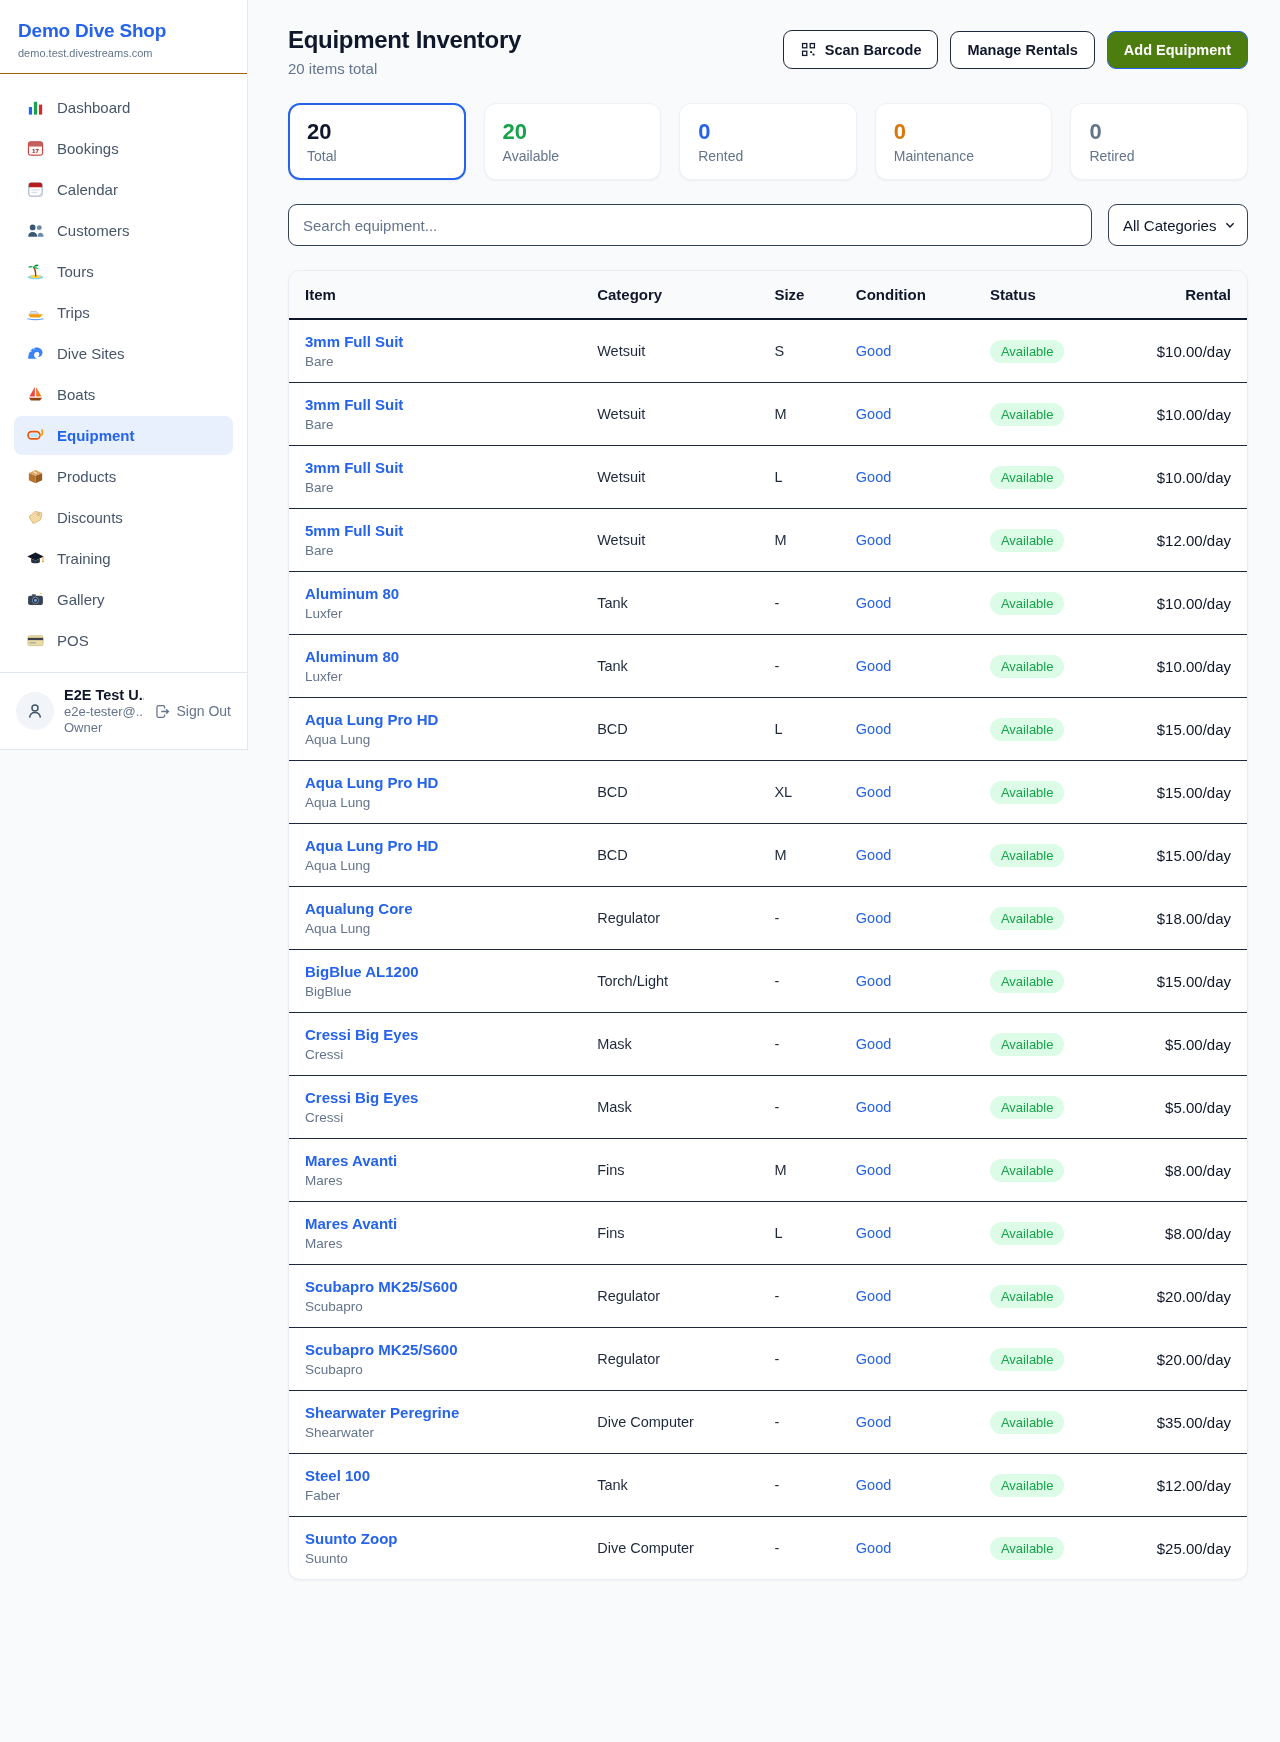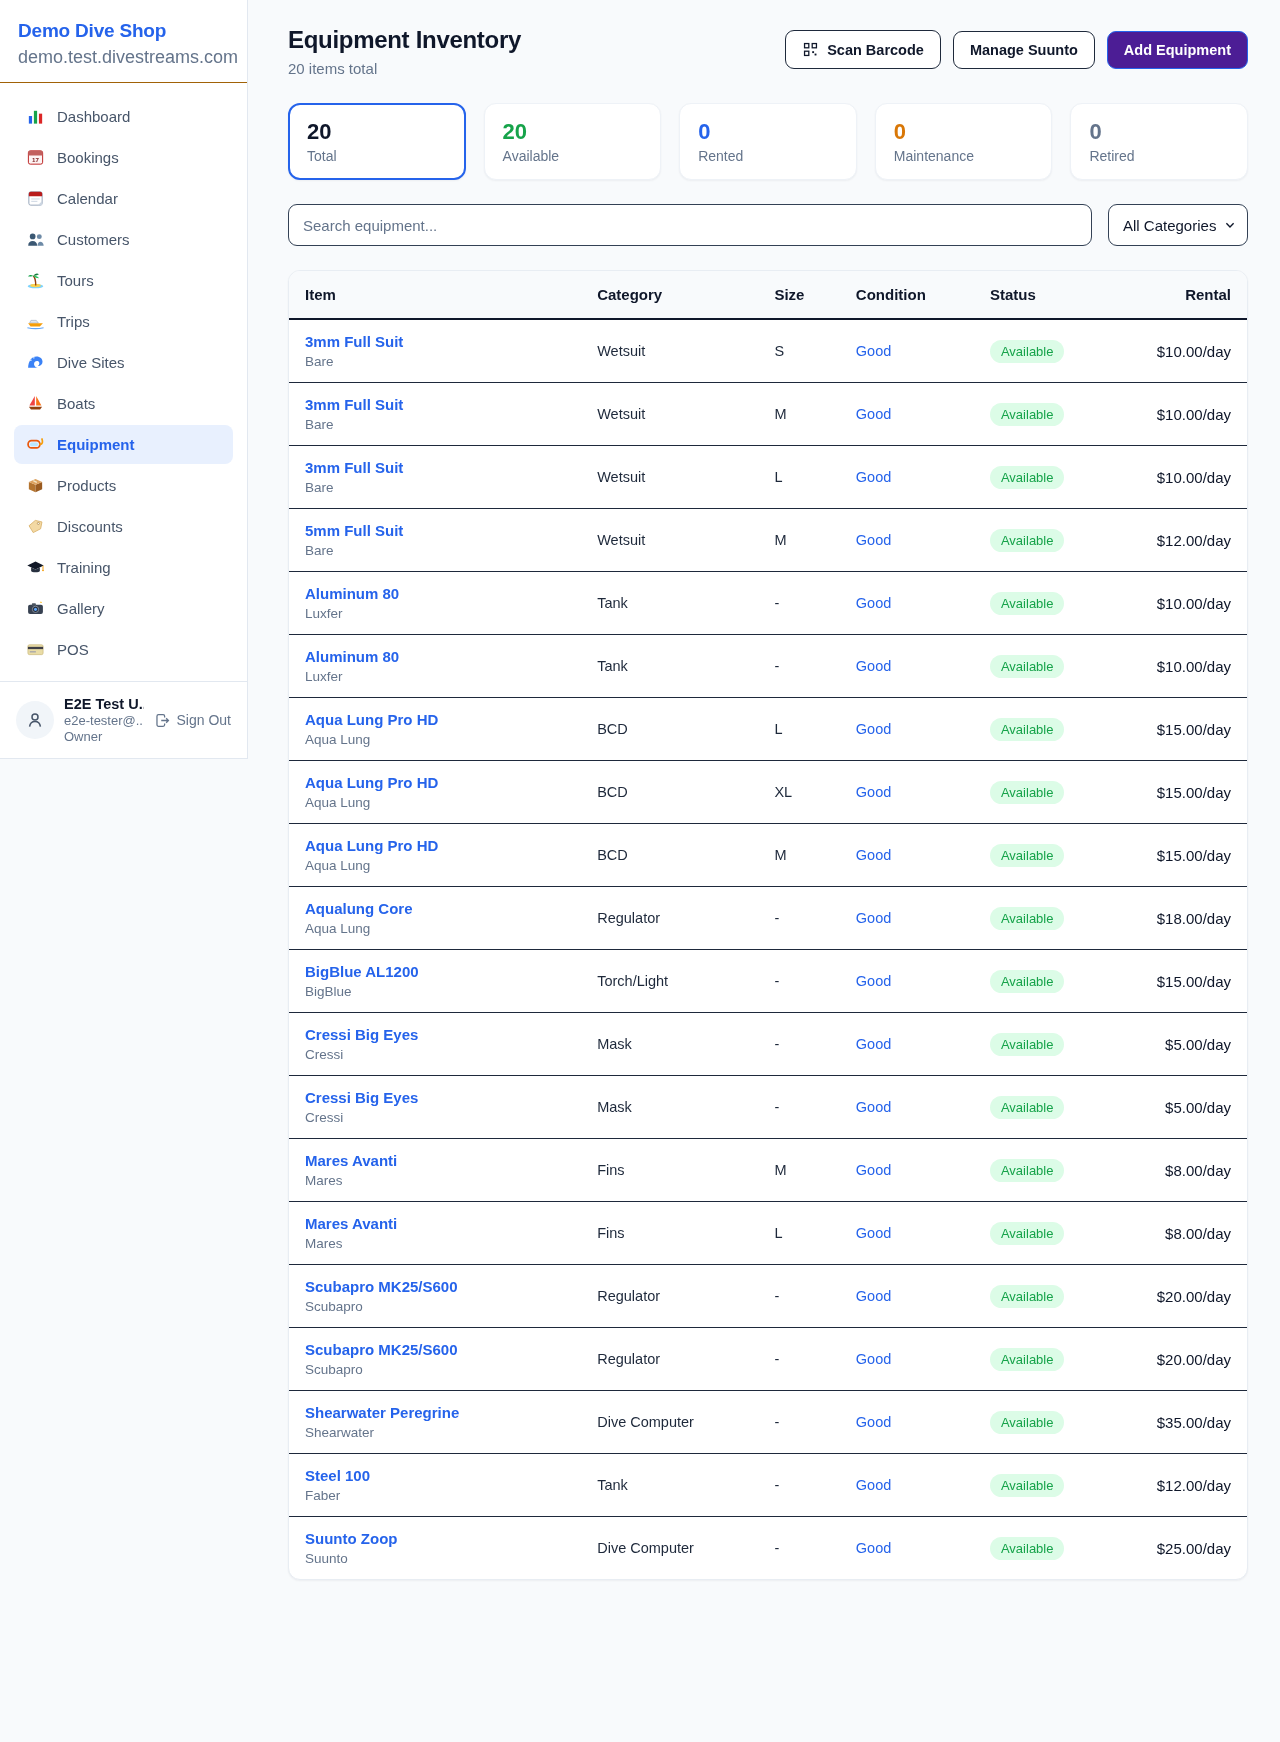--- a/index.html
+++ b/index.html
@@ -3,21 +3,21 @@
 <meta charset="utf-8">
 <style>
   * { margin:0; padding:0; box-sizing:border-box; }
   html,body { background:#f8fafc; font-family:"Liberation Sans", sans-serif; color:#0f172a; }
   body { width:1280px; min-height:1742px; display:flex; align-items:flex-start; }
 
   
   .sidebar { width:248px; background:#fff; border-right:1px solid #e2e8f0; border-bottom:1px solid #e2e8f0; flex-shrink:0; }
   .brand { padding:20px 18px 14px 18px; border-bottom:1px solid #a16207; }
   .brand-name { color:#2563eb; font-size:19px; font-weight:800; letter-spacing:-0.2px; }
-  .brand-domain { color:#64748b; font-size:18px; margin-top:5px; }
+  .brand-domain { color:#64748b; font-size:11px; margin-top:5px; }
   .nav { padding:14px 14px 10px 14px; }
   .nav-item { display:flex; align-items:center; gap:12px; padding:10px 12px; border-radius:8px; margin-bottom:2px; cursor:pointer; text-decoration:none; }
   .nav-item .nav-label { color:#475569; font-size:15px; }
   .nav-item.active { background:#e8f0fe; }
   .nav-item.active .nav-label { color:#2563eb; font-weight:600; }
   .nav-ic { width:19px; height:19px; flex-shrink:0; }
   .user-box { border-top:1px solid #e2e8f0; padding:14px 16px; display:flex; align-items:center; gap:10px; }
   .avatar { width:38px; height:38px; border-radius:50%; background:#f1f5f9; display:flex; align-items:center; justify-content:center; flex-shrink:0; }
   .avatar svg { width:20px; height:20px; }
   .user-meta { min-width:0; flex:1; }
@@ -28,21 +28,21 @@
 
   
   .main { flex:1; padding:26px 32px 24px 40px; }
   .page-head { display:flex; justify-content:space-between; align-items:flex-start; }
   .page-title { font-size:24px; font-weight:800; letter-spacing:-0.3px; color:#0f172a; }
   .page-sub { color:#64748b; font-size:15px; margin-top:6px; }
   .head-actions { display:flex; gap:12px; align-items:center; margin-top:4px; }
   .btn { display:flex; align-items:center; gap:8px; font-family:inherit; font-size:14.5px; font-weight:600;
          padding:10px 16px; border-radius:9px; cursor:pointer; background:#fff; border:1px solid #1e293b; color:#0f172a; }
   .btn svg { width:17px; height:17px; }
-  .btn.primary { background:#4c1d95; border-color:#2563eb; color:#fff; }
+  .btn.primary { background:#4d7c0f; border-color:#2563eb; color:#fff; }
 
   
   .stats { display:grid; grid-template-columns:repeat(5,1fr); gap:18px; margin-top:26px; }
   .stat-card { background:#fff; border:1px solid #eef2f7; border-radius:12px; padding:15px 18px; box-shadow:0 1px 2px rgba(15,23,42,.05); }
   .stat-card.selected { border:2px solid #2563eb; padding:14px 17px; }
   .stat-value { font-size:22px; font-weight:800; }
   .stat-label { font-size:14px; color:#64748b; margin-top:3px; }
 
   
   .filters { display:flex; gap:16px; margin-top:24px;align-items:center; }
@@ -305,21 +305,21 @@
       <div class="page-sub">20 items total</div>
     </div>
     <div class="head-actions">
       <button class="btn">
         <svg>
             <use href="#sym-qr-scan"></use>
           </svg>
         <span>Scan Barcode</span>
       </button>
       <button class="btn">
-        <span>Manage Suunto</span>
+        <span>Manage Rentals</span>
       </button>
       <button class="btn primary">
         <span>Add Equipment</span>
       </button>
     </div>
   </div>
 
   <div class="stats" id="stats-row">
   <div class="stat-card selected">
     <div class="stat-value" style="color: rgb(15, 23, 42);">20</div>

